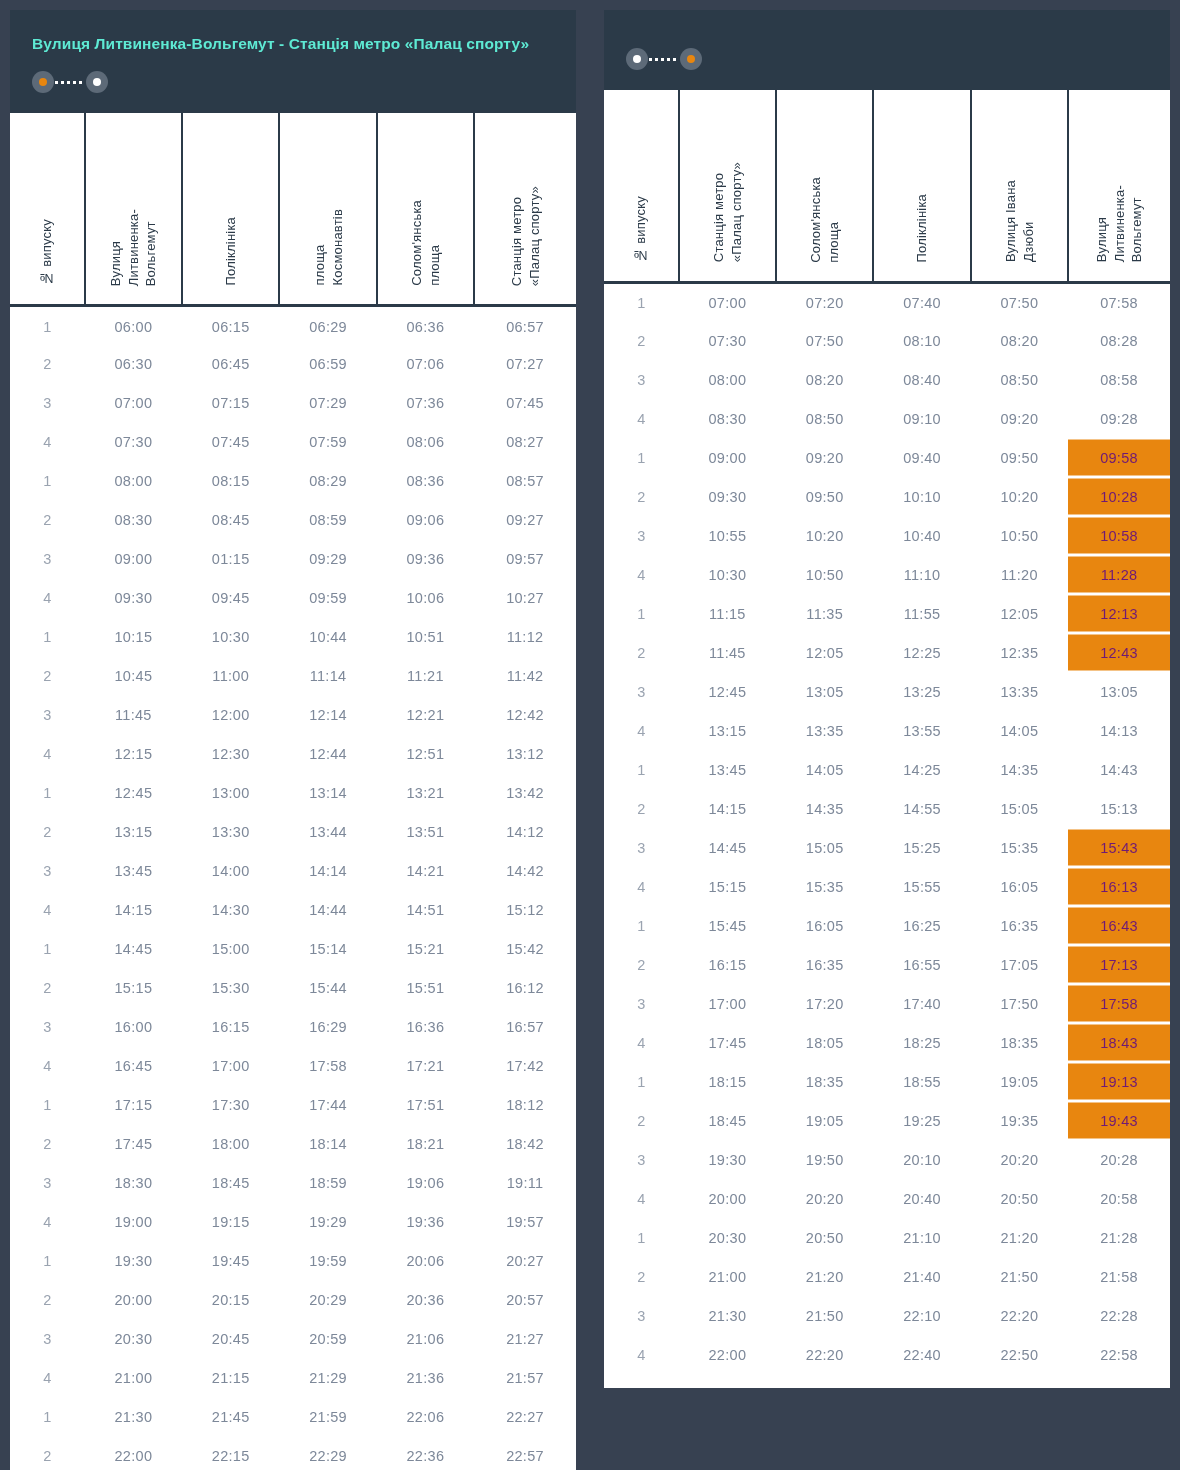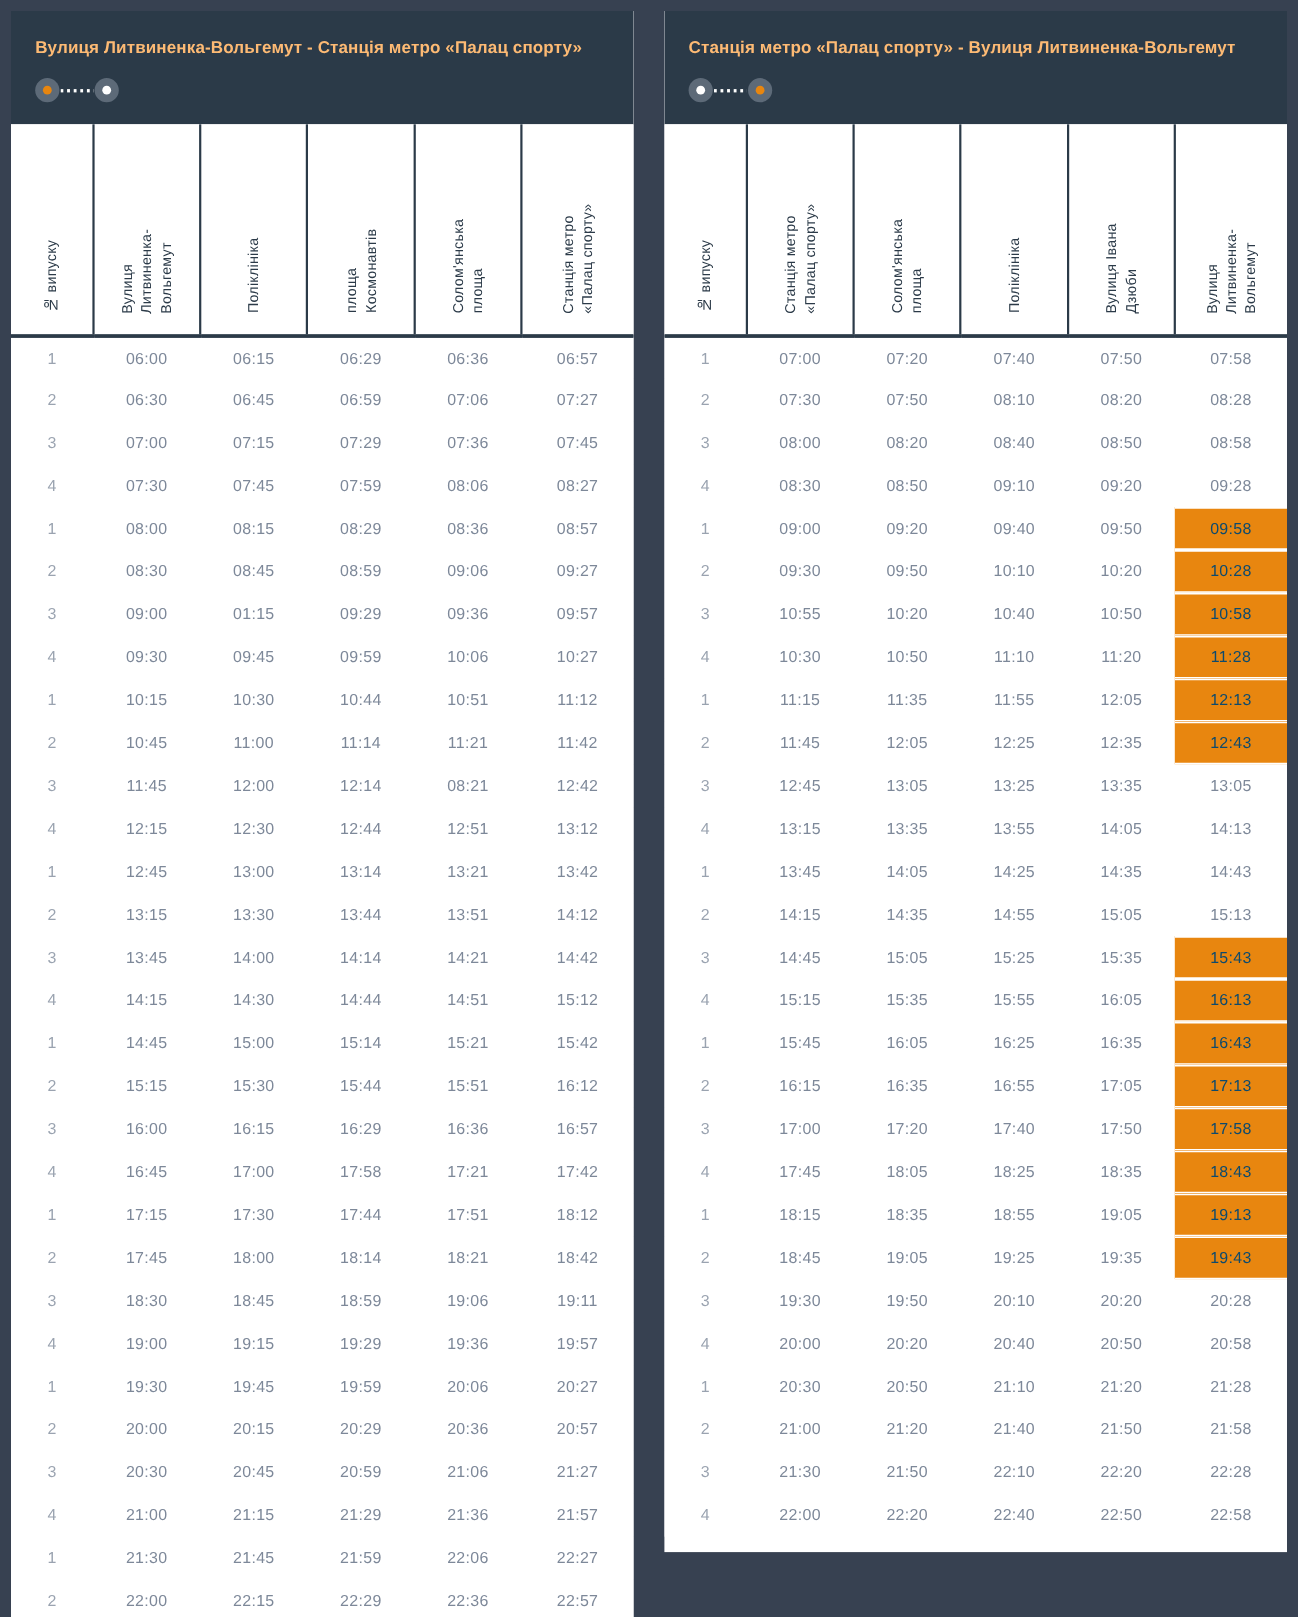--- a/index.html
+++ b/index.html
@@ -26,21 +26,21 @@
     overflow: hidden;
   }
 
   
   .card-head {
     background: #2b3a48;
     padding: 22px 22px 20px 22px;
   }
 
   .card-title {
-    color: #fdba74;
+    color: #5eead4;
     font-size: 15.5px;
     font-weight: bold;
     line-height: 1.5;
     letter-spacing: .1px;
   }
 
   .direction {
     margin-top: 16px;
     display: flex;
     align-items: center;
@@ -107,21 +107,21 @@
     font-size: 14.5px;
     font-weight: normal;
     letter-spacing: .3px;
     background: #ffffff;
   }
 
   tbody td.num { color: #9aa3b0; }
 
   tbody td.hl {
     background: #e8860f;
-    color: #0c4a6e;
+    color: #701a75;
     box-shadow: 0 -1.5px 0 #ffffff inset, 0 1.5px 0 #ffffff inset;
   }
 
   tbody tr:first-child td { padding-top: 2px; }
 
   .table-wrap { padding: 0 0 14px 0; }
 
   
   col.c0 { width: 13.2%; }
   col.c1 { width: 17.2%; }
@@ -252,21 +252,21 @@
               <td>11:00</td>
               <td>11:14</td>
               <td>11:21</td>
               <td>11:42</td>
             </tr>
             <tr>
               <td class="num">3</td>
               <td>11:45</td>
               <td>12:00</td>
               <td>12:14</td>
-              <td>08:21</td>
+              <td>12:21</td>
               <td>12:42</td>
             </tr>
             <tr>
               <td class="num">4</td>
               <td>12:15</td>
               <td>12:30</td>
               <td>12:44</td>
               <td>12:51</td>
               <td>13:12</td>
             </tr>
@@ -413,21 +413,20 @@
               <td>22:29</td>
               <td>22:36</td>
               <td>22:57</td>
             </tr>
           </tbody>
         </table>
       </div>
     </div>
     <div class="card">
       <div class="card-head">
-        <div class="card-title">Станція метро «Палац спорту» - Вулиця Литвиненка-Вольгемут</div>
         <div class="direction">
           <span class="dot-pad">
             <span class="dot-core white"></span>
           </span>
           <span class="dotted-line"></span>
           <span class="dot-pad">
             <span class="dot-core orange"></span>
           </span>
         </div>
       </div>

